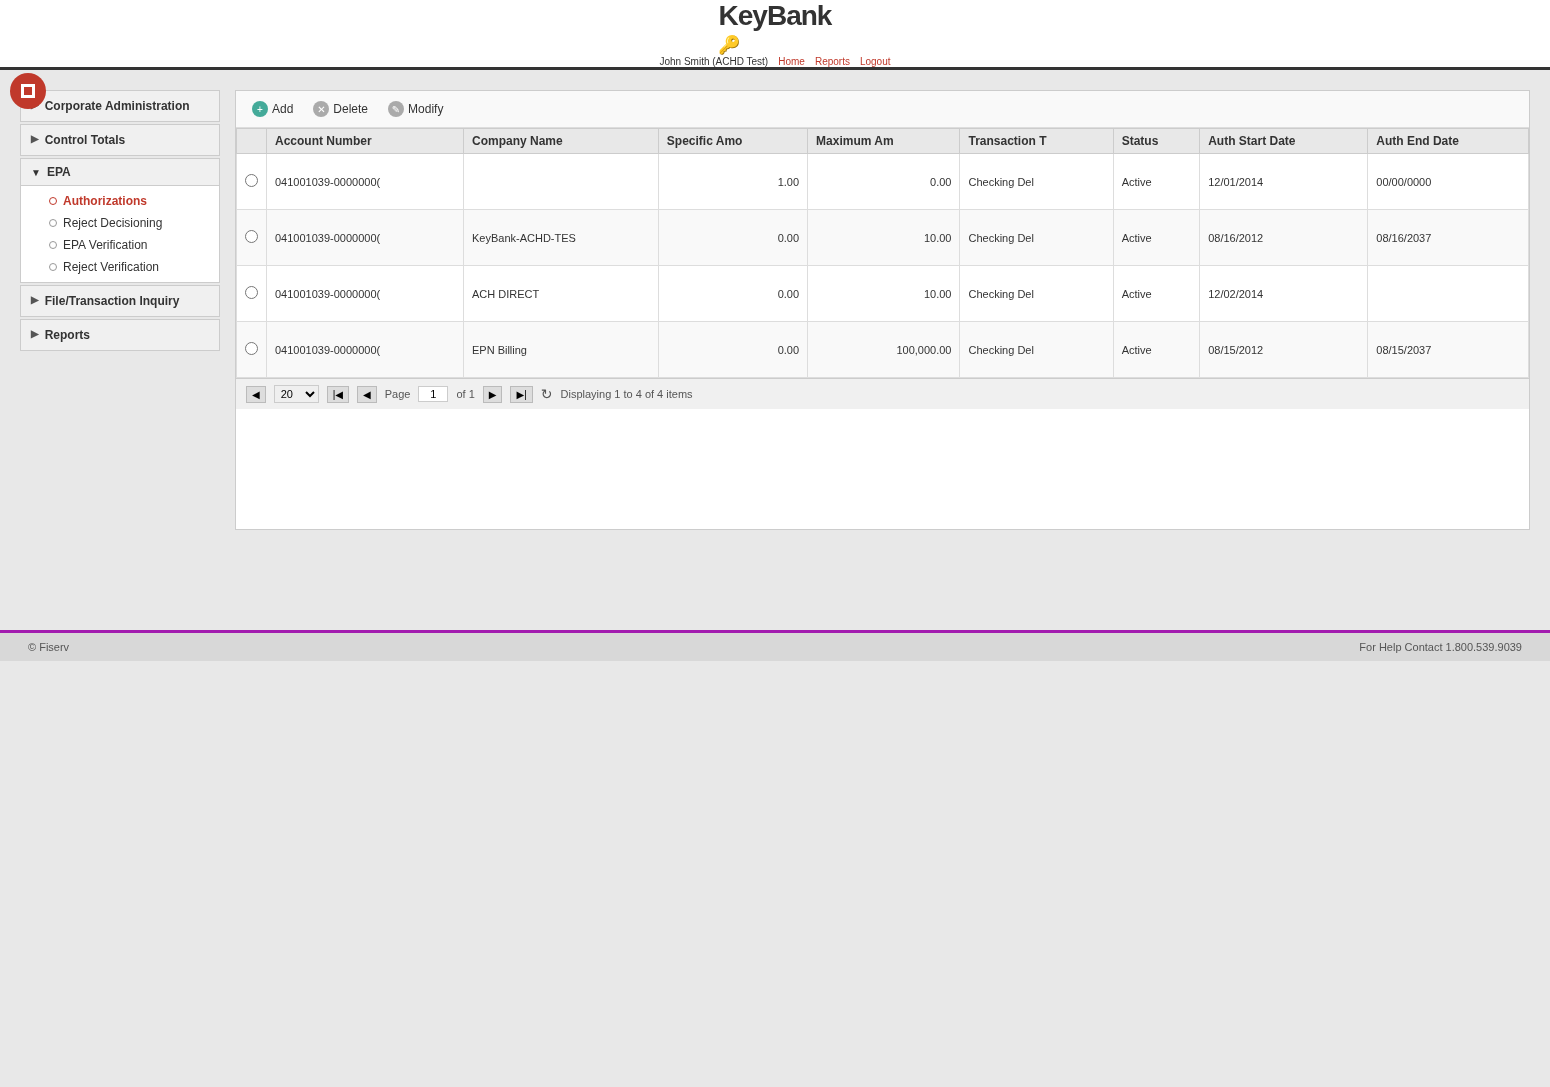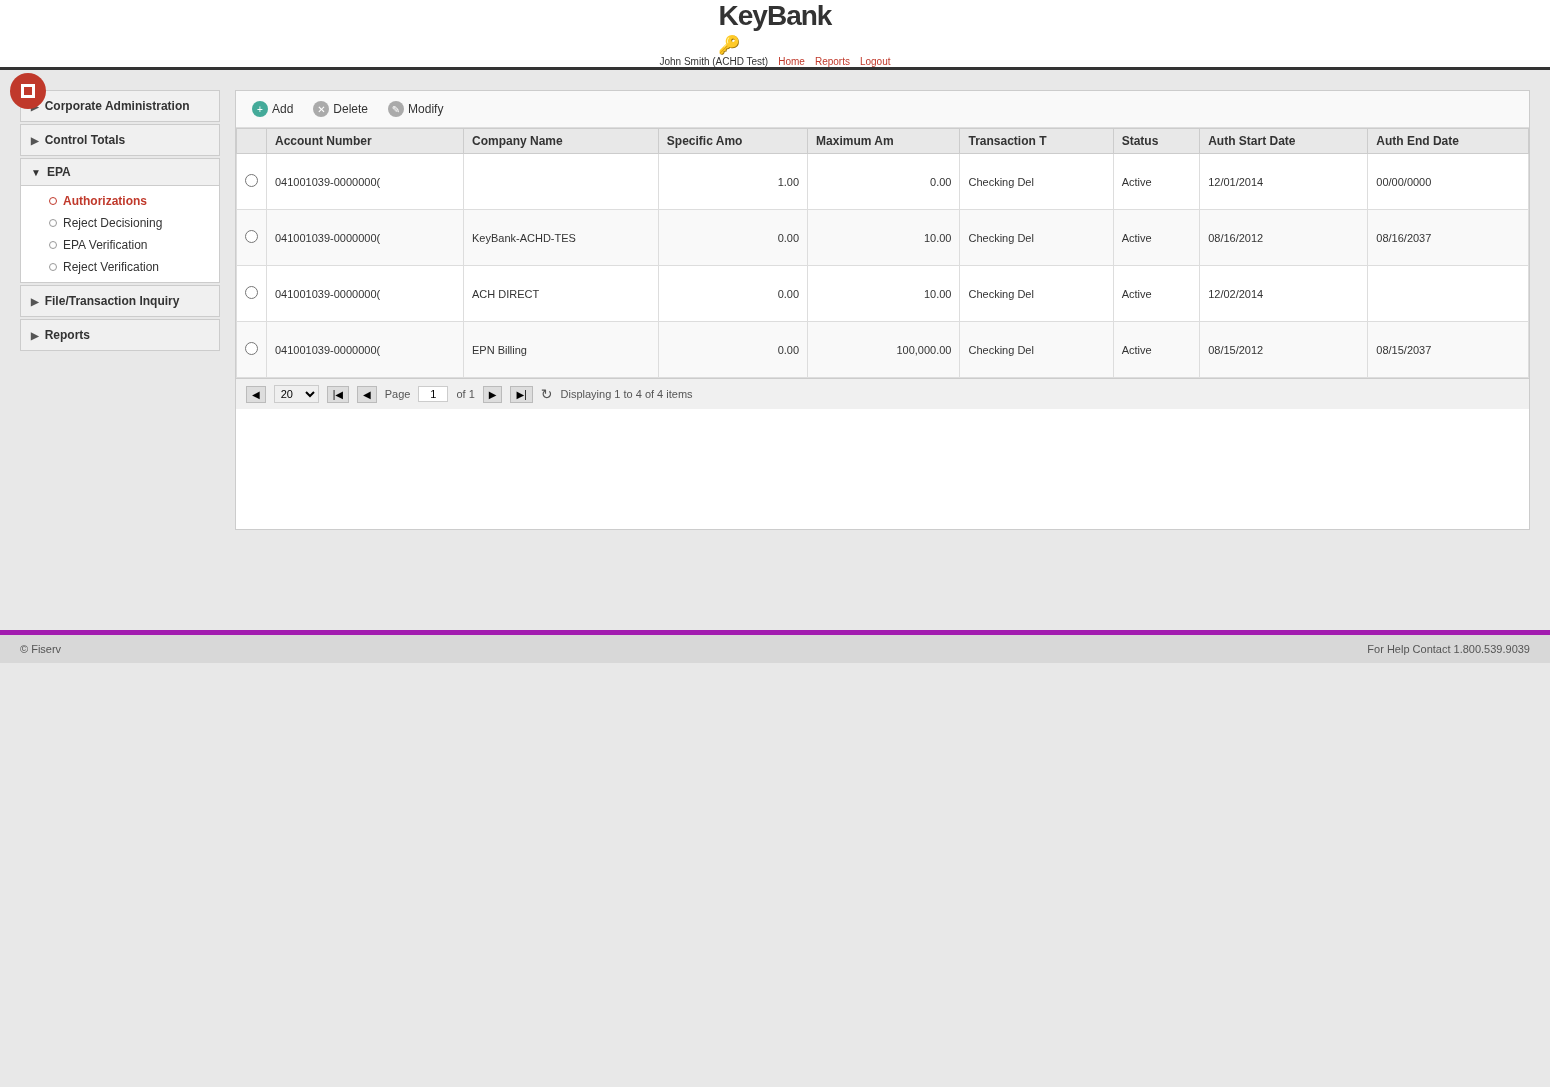--- a/index.html
+++ b/index.html
@@ -14,21 +14,21 @@
     .nav-right { display: flex; align-items: flex-start; gap: 10px; font-size: 10px; }
     .nav-right .user-name { color: #333; }
     .nav-right a { color: #c0392b; text-decoration: none; cursor: pointer; }
 
     
     .main-layout { display: flex; padding: 20px; gap: 15px; min-height: 480px; }
 
     
     .sidebar { width: 200px; flex-shrink: 0; }
     .sidebar-item { background: #f0f0f0; border: 1px solid #ccc; margin-bottom: 2px; cursor: pointer; }
-    .sidebar-item-header { padding: 8px 10px; display: flex; align-items: center; gap: 6px; font-size: 12px; font-weight: bold; color: #333; }
+    .sidebar-item-header { padding: 8px 10px; display: flex; gap: 6px; font-size: 12px; font-weight: bold; color: #333; }
     .sidebar-item-header .arrow { font-size: 10px; color: #555; }
     .epa-section { background: #fff; border: 1px solid #ccc; padding: 0; margin-bottom: 2px; }
     .epa-header { padding: 6px 10px; background: #f0f0f0; border-bottom: 1px solid #ccc; display: flex; align-items: center; gap: 6px; font-size: 12px; font-weight: bold; }
     .epa-header .arrow-down { color: #333; font-size: 10px; }
     .epa-links { padding: 4px 0; }
     .epa-link { padding: 4px 14px 4px 28px; display: flex; align-items: center; gap: 6px; font-size: 12px; cursor: pointer; color: #333; }
     .epa-link.active { color: #c0392b; font-weight: bold; }
     .epa-link .dot { width: 8px; height: 8px; border: 1px solid #999; border-radius: 50%; display: inline-block; flex-shrink: 0; }
     .epa-link.active .dot { border-color: #c0392b; }
 
@@ -54,21 +54,21 @@
     .table-wrapper { overflow: auto; max-height: 300px; }
 
     
     .pagination { padding: 6px 10px; border-top: 1px solid #ccc; display: flex; align-items: center; gap: 8px; background: #f0f0f0; font-size: 11px; }
     .page-nav-btn { background: #ddd; border: 1px solid #bbb; padding: 2px 5px; cursor: pointer; font-size: 10px; }
     .page-size-select { border: 1px solid #ccc; font-size: 11px; padding: 1px 2px; }
     .page-info { color: #555; }
     .refresh-btn { background: none; border: none; cursor: pointer; font-size: 14px; color: #555; }
 
     
-    .footer { background: #d8d8d8; border-top: 5px solid #a21caf; padding: 8px 20px; display: flex; justify-content: space-between; font-size: 11px; color: #555; margin-top: 80px; }
+    .footer { background: #d8d8d8; border-top: 3px solid #a21caf; padding: 8px 28px; display: flex; justify-content: space-between; font-size: 11px; color: #555; margin-top: 80px; }
   </style>
 </head>
 <body>
 
 <div class="header">
   <div class="logo-area">
     <div class="logo-text">KeyBank</div>
     <div class="logo-key">
       <span class="key-icon">🔑</span>
     </div>

